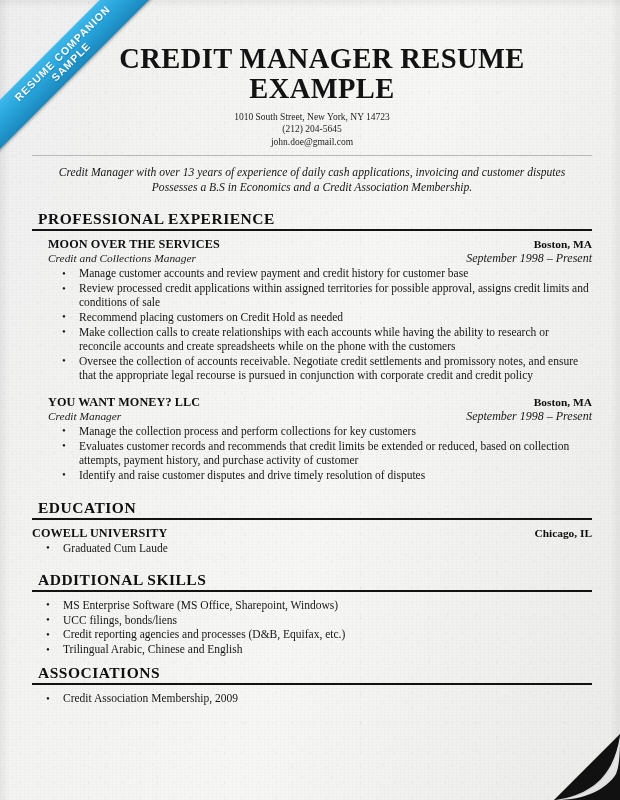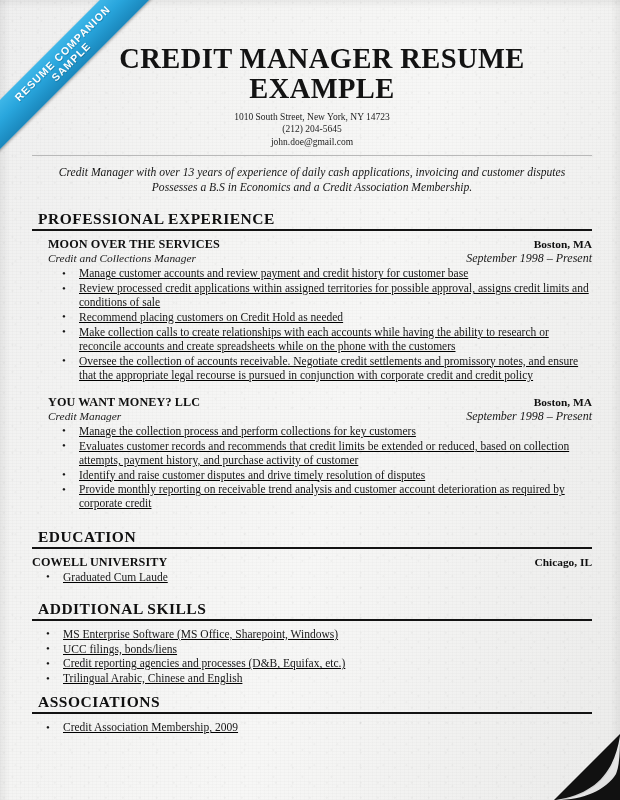--- a/index.html
+++ b/index.html
@@ -178,21 +178,20 @@
     font-style: italic;
     color: #181818;
     text-align: right;
     white-space: nowrap;
   }
 
   ul.bullets {
     list-style: none;
     margin: 1px 0 0 0;
     padding: 0;
-    text-decoration: underline;
   }
   ul.bullets li {
     position: relative;
     font-size: 11.5px;
     line-height: 14.2px;
     color: #161616;
     padding-left: 31px;
     margin-bottom: 0.5px;
   }
   ul.bullets li::before {
@@ -269,21 +268,20 @@
           <span class="job-location">Boston, MA</span>
         </div>
         <div class="job-row">
           <span class="job-title">Credit Manager</span>
           <span class="job-dates">September 1998 – Present</span>
         </div>
         <ul class="bullets">
           <li>Manage the collection process and perform collections for key customers</li>
           <li>Evaluates customer records and recommends that credit limits be extended or reduced, based on collection attempts, payment history, and purchase activity of customer</li>
           <li>Identify and raise customer disputes and drive timely resolution of disputes</li>
-          <li>Provide monthly reporting on receivable trend analysis and customer account deterioration as required by corporate credit</li>
         </ul>
       </div>
     </div>
 
     <div class="spacer-lg"></div>
 
     <div class="section">
       <div class="section-heading">EDUCATION</div>
       <div class="section-rule"></div>
       <div class="edu-block">

